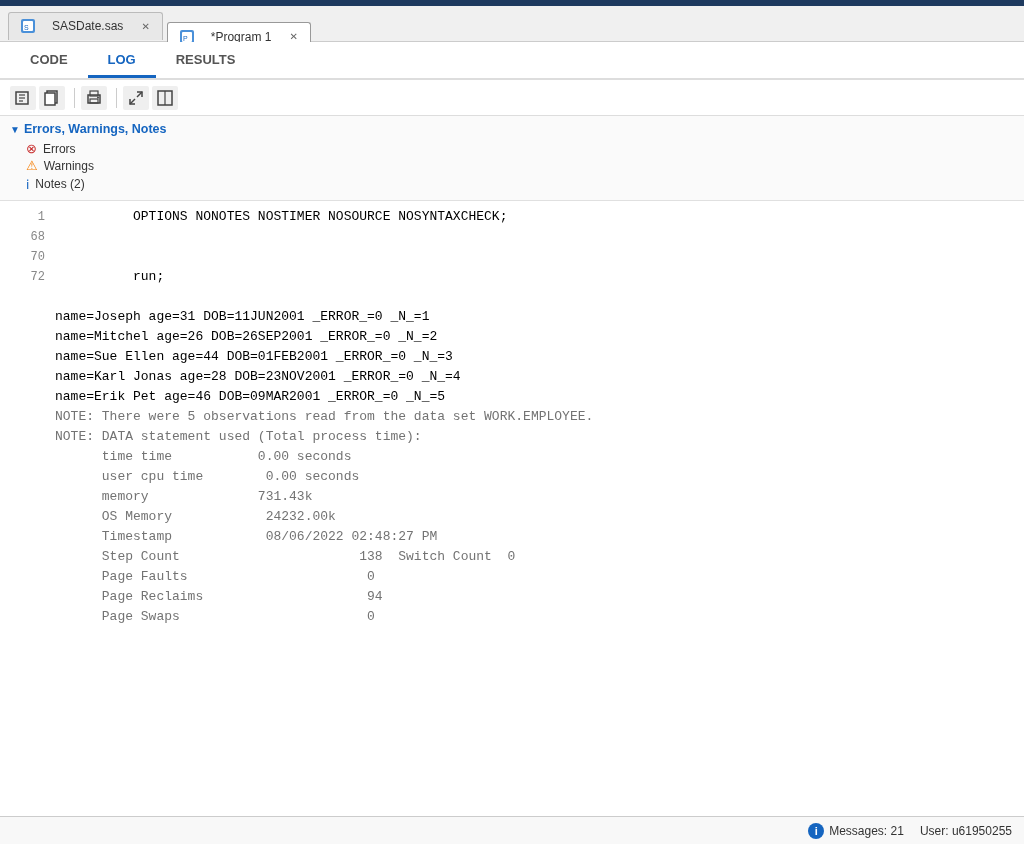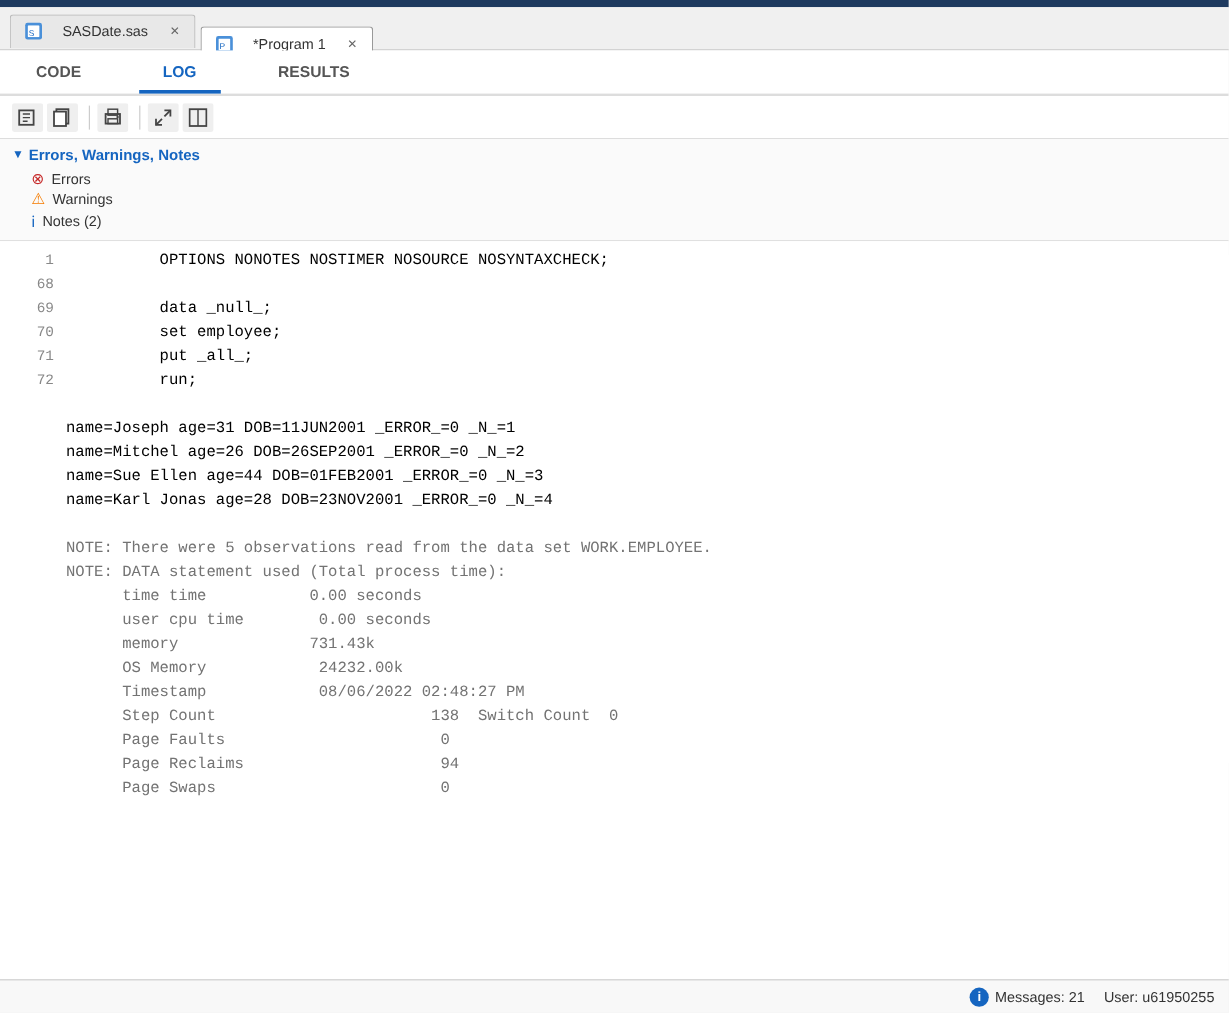--- a/index.html
+++ b/index.html
@@ -75,21 +75,20 @@
       overflow: hidden;
     }
 
     
     .nav-tabs {
       display: flex;
       align-items: center;
       border-bottom: 2px solid #ddd;
       padding: 0 10px;
       height: 38px;
-      gap: 28px;
     }
     .nav-tab {
       padding: 8px 20px;
       font-size: 13px;
       font-weight: 600;
       color: #555;
       cursor: pointer;
       border-bottom: 3px solid transparent;
       margin-bottom: -2px;
     }
@@ -331,30 +330,28 @@
     <div class="issue-item">
       <span class="issue-icon info-icon">ℹ</span>
       <span>Notes (2)</span>
     </div>
   </div>
 
   <div class="log-content" id="log-content">
 
   <div class="log-line"><span class="line-num">1</span><span class="line-content">          OPTIONS NONOTES NOSTIMER NOSOURCE NOSYNTAXCHECK;</span></div>
       <div class="log-line"><span class="line-num">68</span><span class="line-content"></span></div>
-      <div class="log-line"><span class="line-num">69</span><span class="line-content">          data _null_;</span></div>
-      <div class="log-line"><span class="line-num">70</span><span class="line-content">          set employee;</span></div>
-      <div class="log-line"><span class="line-num">71</span><span class="line-content">          put _all_;</span></div>
+      <div class="log-line"><span class="line-num">70</span></div>
       <div class="log-line"><span class="line-num">72</span><span class="line-content">          run;</span></div>
       <div class="log-line"><span class="line-num"></span><span class="line-content"></span></div>
       <div class="log-line"><span class="line-num"></span><span class="line-content">name=Joseph age=31 DOB=11JUN2001 _ERROR_=0 _N_=1</span></div>
       <div class="log-line"><span class="line-num"></span><span class="line-content">name=Mitchel age=26 DOB=26SEP2001 _ERROR_=0 _N_=2</span></div>
       <div class="log-line"><span class="line-num"></span><span class="line-content">name=Sue Ellen age=44 DOB=01FEB2001 _ERROR_=0 _N_=3</span></div>
       <div class="log-line"><span class="line-num"></span><span class="line-content">name=Karl Jonas age=28 DOB=23NOV2001 _ERROR_=0 _N_=4</span></div>
-      <div class="log-line"><span class="line-num"></span></div>
+      <div class="log-line"><span class="line-num"></span><span class="line-content">name=Erik Pet age=46 DOB=09MAR2001 _ERROR_=0 _N_=5</span></div>
       <div class="log-line"><span class="line-num"></span><span class="line-content note">NOTE: There were 5 observations read from the data set WORK.EMPLOYEE.</span></div>
       <div class="log-line"><span class="line-num"></span><span class="line-content note">NOTE: DATA statement used (Total process time):</span></div>
       <div class="log-line"><span class="line-num"></span><span class="line-content note">      time time           0.00 seconds</span></div>
       <div class="log-line"><span class="line-num"></span><span class="line-content note">      user cpu time        0.00 seconds</span></div>
       <div class="log-line"><span class="line-num"></span><span class="line-content note">      memory              731.43k</span></div>
       <div class="log-line"><span class="line-num"></span><span class="line-content note">      OS Memory            24232.00k</span></div>
       <div class="log-line"><span class="line-num"></span><span class="line-content note">      Timestamp            08/06/2022 02:48:27 PM</span></div>
       <div class="log-line"><span class="line-num"></span><span class="line-content note">      Step Count                       138  Switch Count  0</span></div>
       <div class="log-line"><span class="line-num"></span><span class="line-content note">      Page Faults                       0</span></div>
       <div class="log-line"><span class="line-num"></span><span class="line-content note">      Page Reclaims                     94</span></div>

